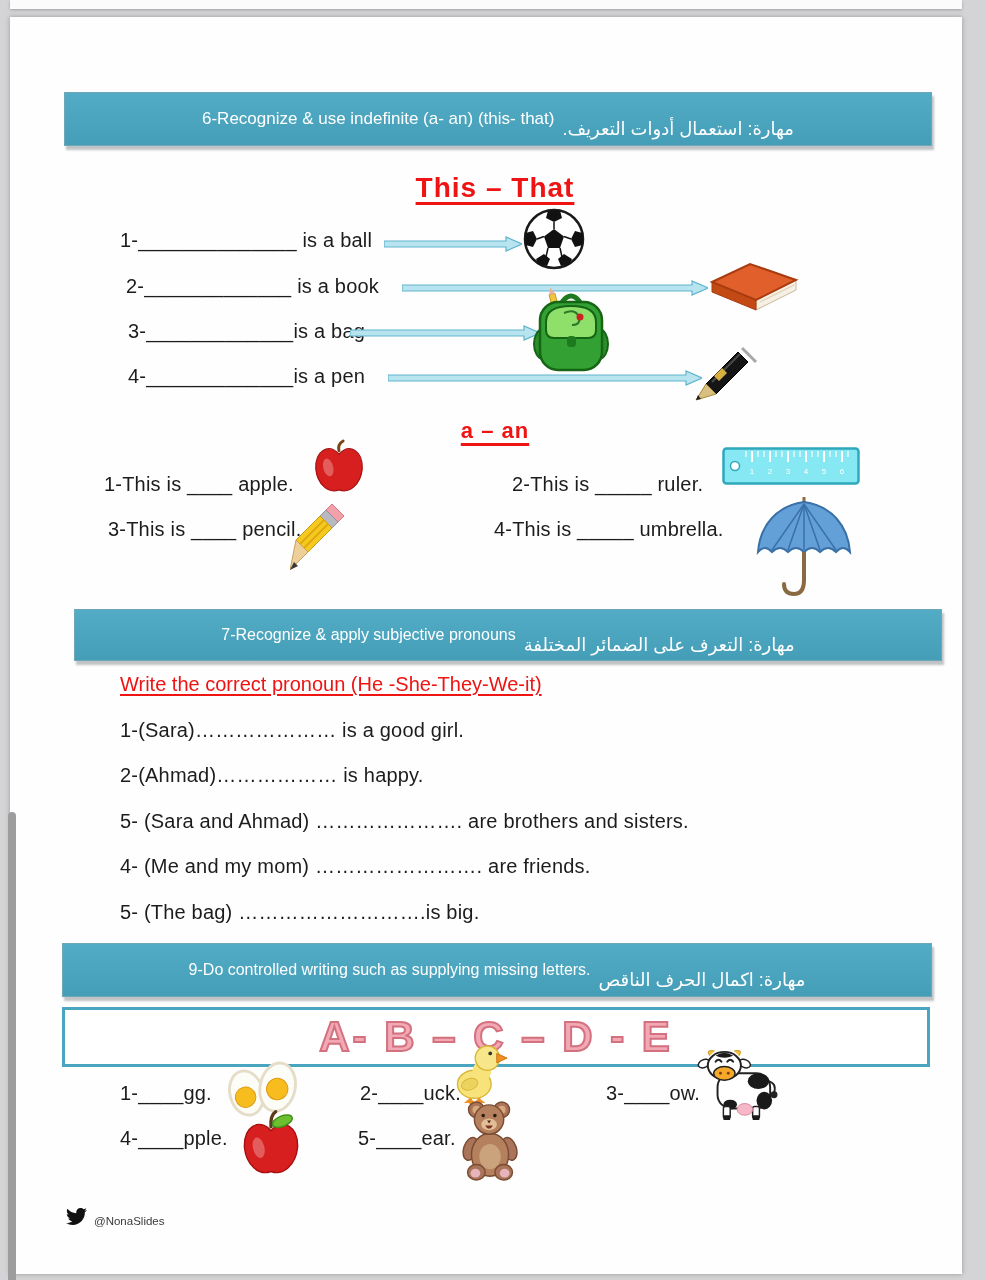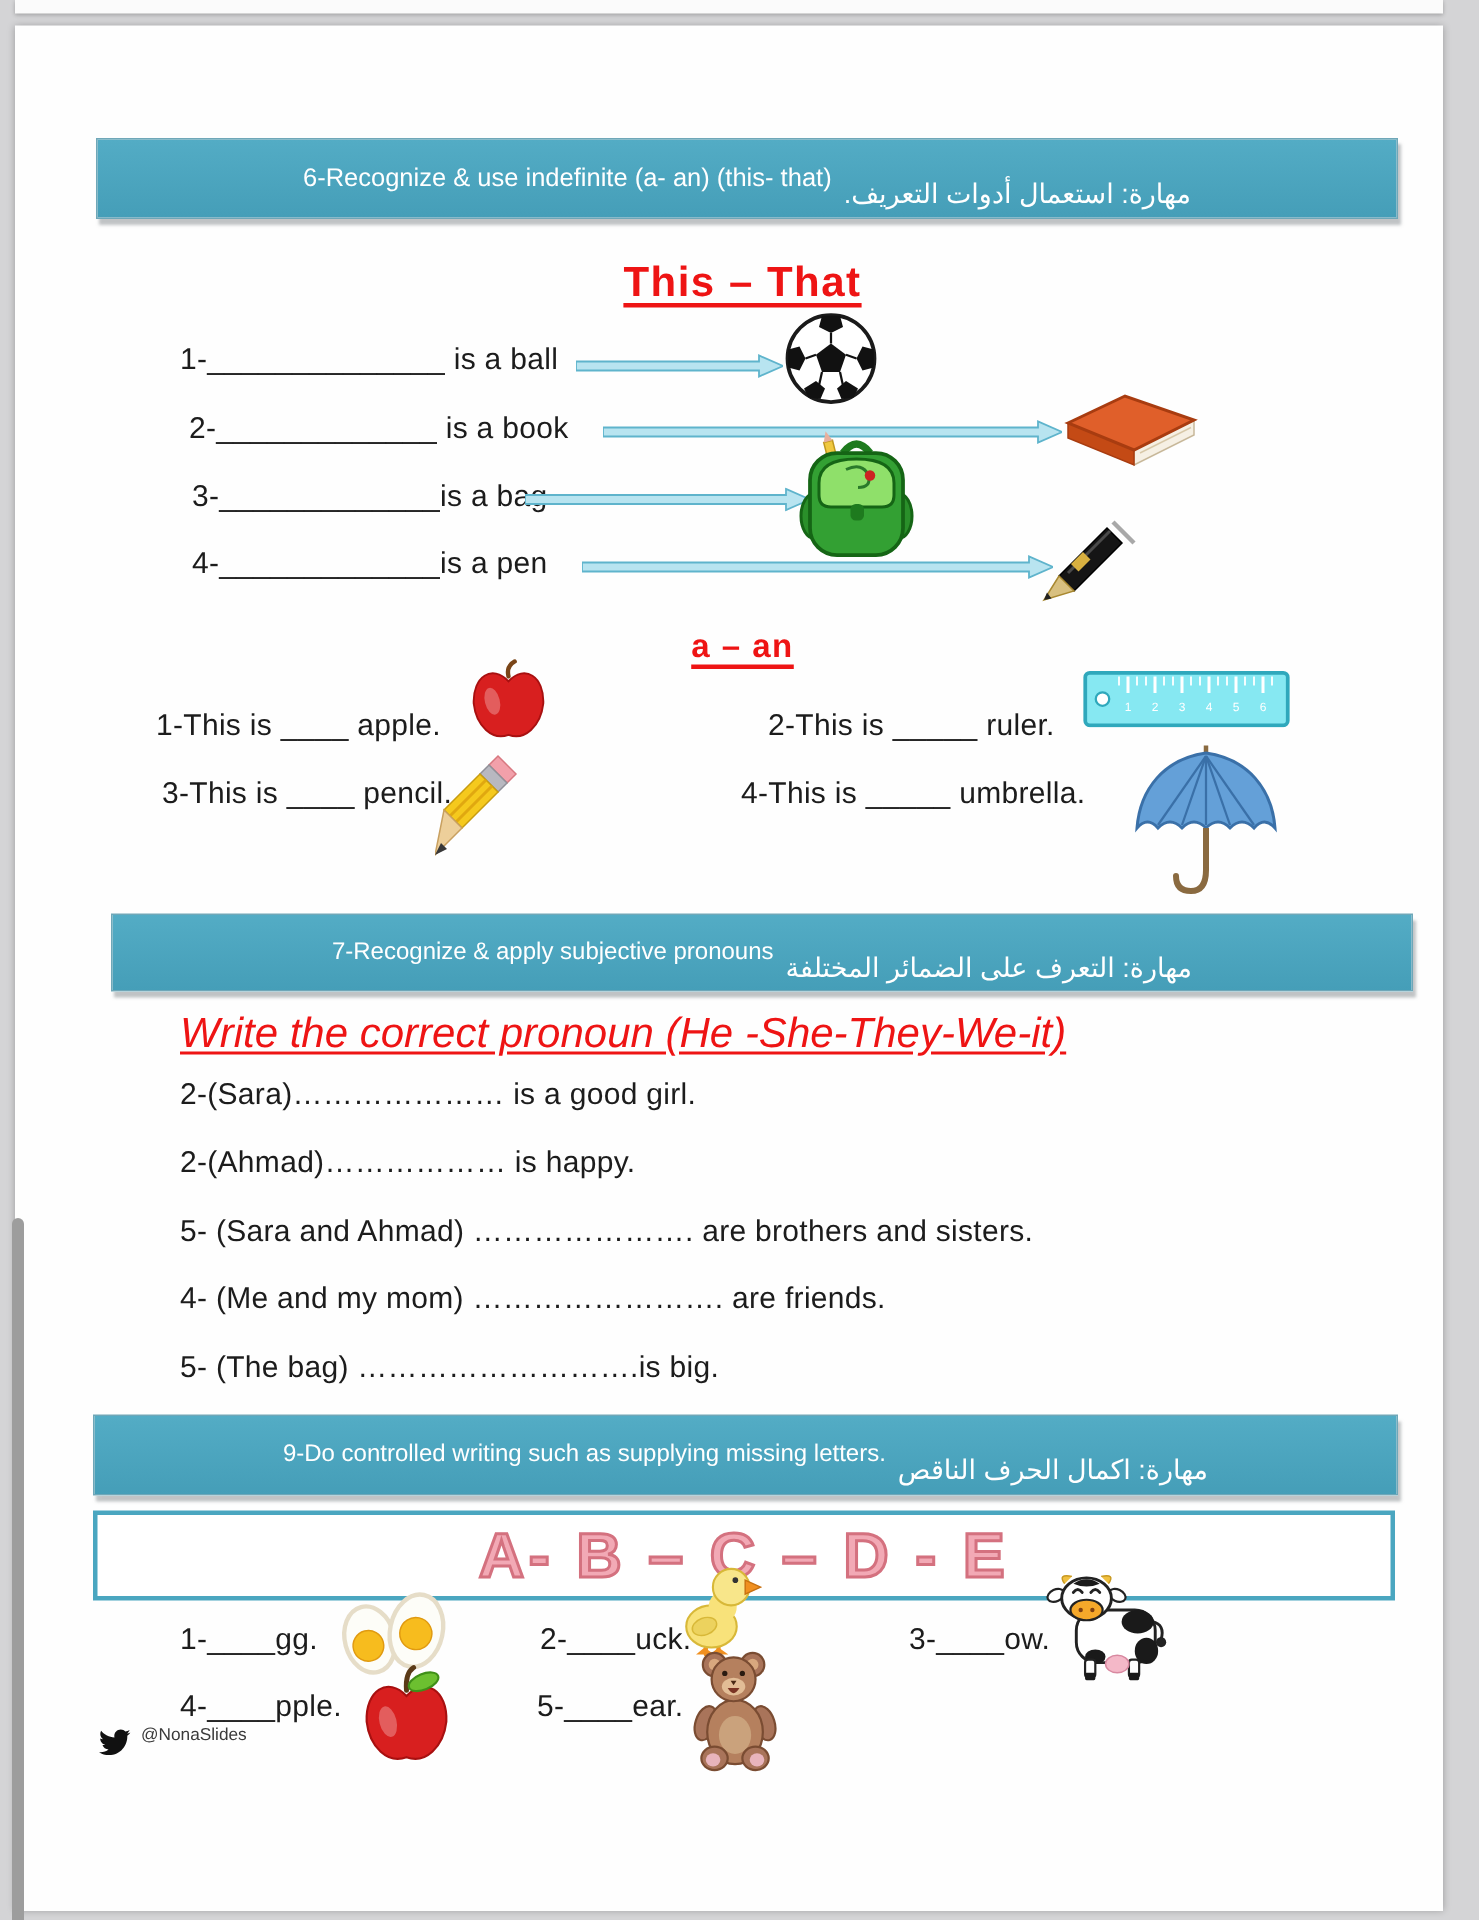--- a/index.html
+++ b/index.html
@@ -11,30 +11,30 @@
          box-shadow:0 0 5px rgba(0,0,0,.28);}
   .banner{position:absolute;background:linear-gradient(180deg,#53acc5,#459eb8);
           border:1px solid #6fa7b8;box-shadow:2px 4px 2px rgba(140,145,150,.55);
           display:flex;align-items:center;justify-content:center;gap:8px;
           color:#fff;font-size:17px;}
   .banner .ar{font-size:18px;margin-top:20px;}
   .line{position:absolute;font-size:20px;white-space:nowrap;letter-spacing:.2px;}
   .red-title{position:absolute;color:#ee1414;font-weight:bold;text-align:center;
              text-decoration:underline;text-decoration-thickness:2.5px;text-underline-offset:5px;
              letter-spacing:1px;white-space:nowrap;}
-  .red-instr{position:absolute;color:#ee1414;font-size:28px;white-space:nowrap;
-             text-decoration:underline;text-underline-offset:3px;font-style:italic;}
+  .red-instr{position:absolute;color:#ee1414;font-size:20px;white-space:nowrap;
+             text-decoration:underline;text-underline-offset:3px;}
   .icon{position:absolute;line-height:0;}
   .letters-box{position:absolute;background:#fff;border:3px solid #4aa6c0;
                display:flex;align-items:center;justify-content:center;}
   .letters{font-size:42px;font-weight:bold;letter-spacing:3px;color:#f2a9b5;
            -webkit-text-stroke:2px #d4717f;white-space:nowrap;}
   .scroll-thumb{position:absolute;left:8px;top:812px;width:8px;height:470px;
                 background:#9d9d9d;border-radius:6px 6px 0 0;}
-  .footer{position:absolute;left:66px;top:1151px;display:flex;align-items:flex-start;gap:7px;}
+  .footer{position:absolute;left:66px;top:1206px;display:flex;align-items:flex-end;gap:7px;}
   .footer span{font-size:11.5px;color:#3a3a3a;}
 </style>
 </head>
 <body>
 
 <div class="stage">
   <div class="prev-page"></div>
   <div class="sheet"></div>
 
   <div class="banner" style="left:64px;top:92px;width:866px;height:52px">
@@ -205,21 +205,21 @@
       <path d="M54,84 Q54,98 44,98 Q34,98 34,88" fill="none" stroke="#8a6a40" stroke-width="4" stroke-linecap="round"></path>
     </svg>
   </div>
 
   <div class="banner" style="left:74px;top:609px;width:866px;height:50px;font-size:16px">
     <span>7-Recognize &amp; apply subjective pronouns</span>
     <span class="ar" dir="rtl">مهارة: التعرف على الضمائر المختلفة</span>
   </div>
 
   <div class="red-instr" style="left:120px;top:673px">Write the correct pronoun (He -She-They-We-it)</div>
-  <div class="line" style="left:120px;top:719px">2-(Sara)………………… is a good girl.</div>
+  <div class="line" style="left:120px;top:719px">1-(Sara)………………… is a good girl.</div>
   <div class="line" style="left:120px;top:764px">2-(Ahmad)……………… is happy.</div>
   <div class="line" style="left:120px;top:810px">5- (Sara and Ahmad) …………………. are brothers and sisters.</div>
   <div class="line" style="left:120px;top:855px">4- (Me and my mom) ……………………. are friends.</div>
   <div class="line" style="left:120px;top:901px">5- (The bag) ……………………….is big.</div>
 
   <div class="banner" style="left:62px;top:943px;width:868px;height:52px;font-size:16px">
     <span>9-Do controlled writing such as supplying missing letters.</span>
     <span class="ar" dir="rtl">مهارة: اكمال الحرف الناقص</span>
   </div>
 

